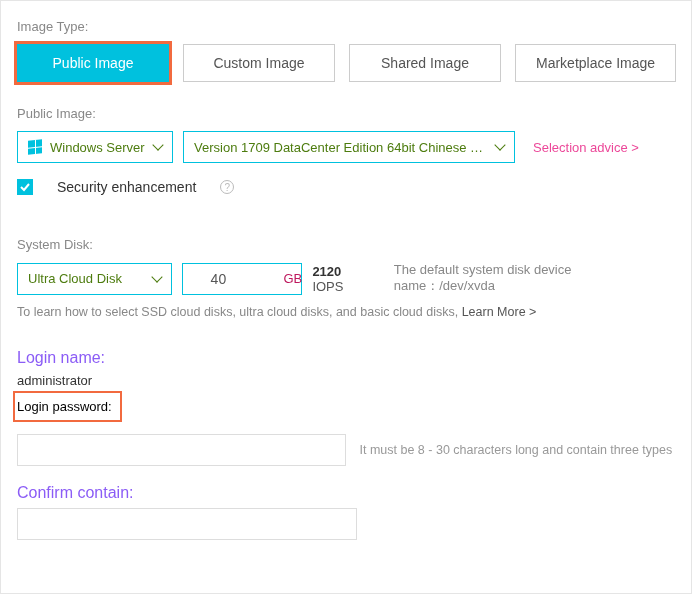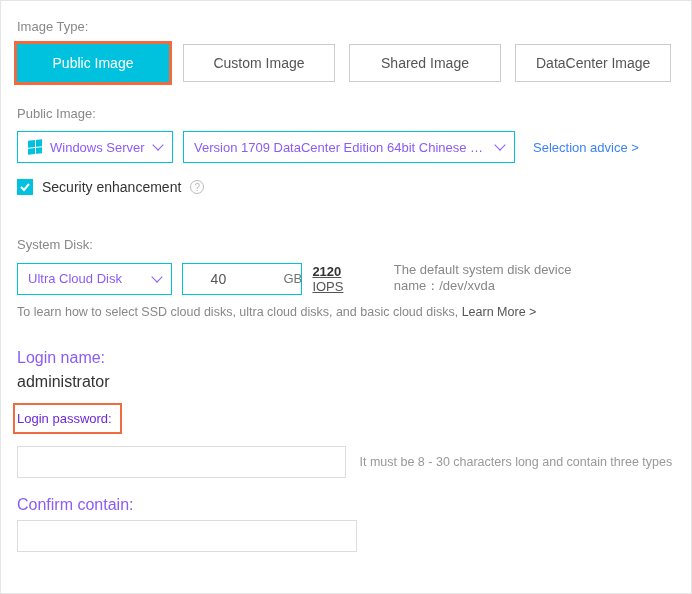--- a/index.html
+++ b/index.html
@@ -53,21 +53,21 @@
     align-items: center;
     gap: 10px;
     margin-bottom: 16px;
   }
   .dropdown {
     border: 1px solid #00c1de;
     height: 32px;
     display: flex;
     align-items: center;
     padding: 0 10px;
-    color: #8b5cf6;
+    color: #4d7c0f;
     font-size: 13px;
     cursor: pointer;
     gap: 8px;
     white-space: nowrap;
     overflow: hidden;
   }
   .dropdown .dd-label { overflow:hidden; text-overflow:ellipsis; }
   .os-dropdown { width: 156px; }
   .ver-dropdown { width: 332px; }
   .win-icon {
@@ -90,29 +90,29 @@
     width: 8px; height: 8px;
     border-right: 1.5px solid currentColor;
     border-bottom: 1.5px solid currentColor;
     transform: rotate(45deg);
     margin-left: auto;
     flex: none;
     position: relative;
     top: -2px;
   }
   .selection-advice {
-    color: #3b82f6;
+    color: #ec4899;
     font-size: 13px;
     margin-left: 8px;
     cursor: pointer;
   }
   .security-row {
     display: flex;
     align-items: center;
-    gap: 9px;
+    gap: 24px;
     margin-bottom: 42px;
   }
   .checkbox {
     width: 16px; height: 16px;
     background: #00c1de;
     display: flex;
     align-items: center;
     justify-content: center;
     cursor: pointer;
   }
@@ -149,31 +149,31 @@
     gap: 40px;
   }
   .size-input input {
     border: none;
     outline: none;
     width: 50px;
     text-align: center;
     font-size: 14px;
     color: #555;
   }
-  .size-unit { color: #737373; }
-  .iops-text { color: #555; text-decoration: underline; }
+  .size-unit { color: #be185d; }
+  .iops-text { color: #555; }
   .iops-text strong { color: #333; font-weight: 600; }
   .device-text { color: #888; margin-left: 8px; }
   .learn-row { color: #888; font-size: 12.5px; margin-bottom: 30px; }
   .learn-link { color: #555; cursor: pointer; }
   .login-row { margin-bottom: 6px; color:#8b5cf6; font-size:16px;}
-  .login-name { color:#333; font-size:16px; margin-bottom: 16px; }
+  .login-name { color:#333; font-size:13px; margin-bottom: 7px; }
   .login-password-label {
     display:inline-block;
-    color:#6d28d9; font-size:13px;
+    color:#000000; font-size:13px;
     padding: 4px 6px 4px 0;
     margin-bottom: 8px;
   }
   .highlight-orange-thin {
     outline: 2px solid #f26a3f;
     outline-offset: 2px;
   }
   .pw-row { display:flex; align-items:center; gap:14px; margin-bottom:18px;}
   .text-input {
     border: 1px solid #ddd;
@@ -184,21 +184,21 @@
   .pw-hint { color:#999; font-size:12.5px; white-space:nowrap; overflow:hidden;}
 </style>
 </head>
 <body>
 
 <div class="section-label">Image Type:</div>
 <div class="image-type-row">
   <div class="image-type-btn active highlight-orange">Public Image</div>
   <div class="image-type-btn">Custom Image</div>
   <div class="image-type-btn">Shared Image</div>
-  <div class="image-type-btn">DataCenter Image</div>
+  <div class="image-type-btn">Marketplace Image</div>
 </div>
 
 <div class="section-label">Public Image:</div>
 <div class="public-image-row">
   <div class="dropdown os-dropdown">
     <span class="win-icon"></span>
     <span class="dd-label">Windows Server</span>
     <span class="chevron-down"></span>
   </div>
   <div class="dropdown ver-dropdown">

